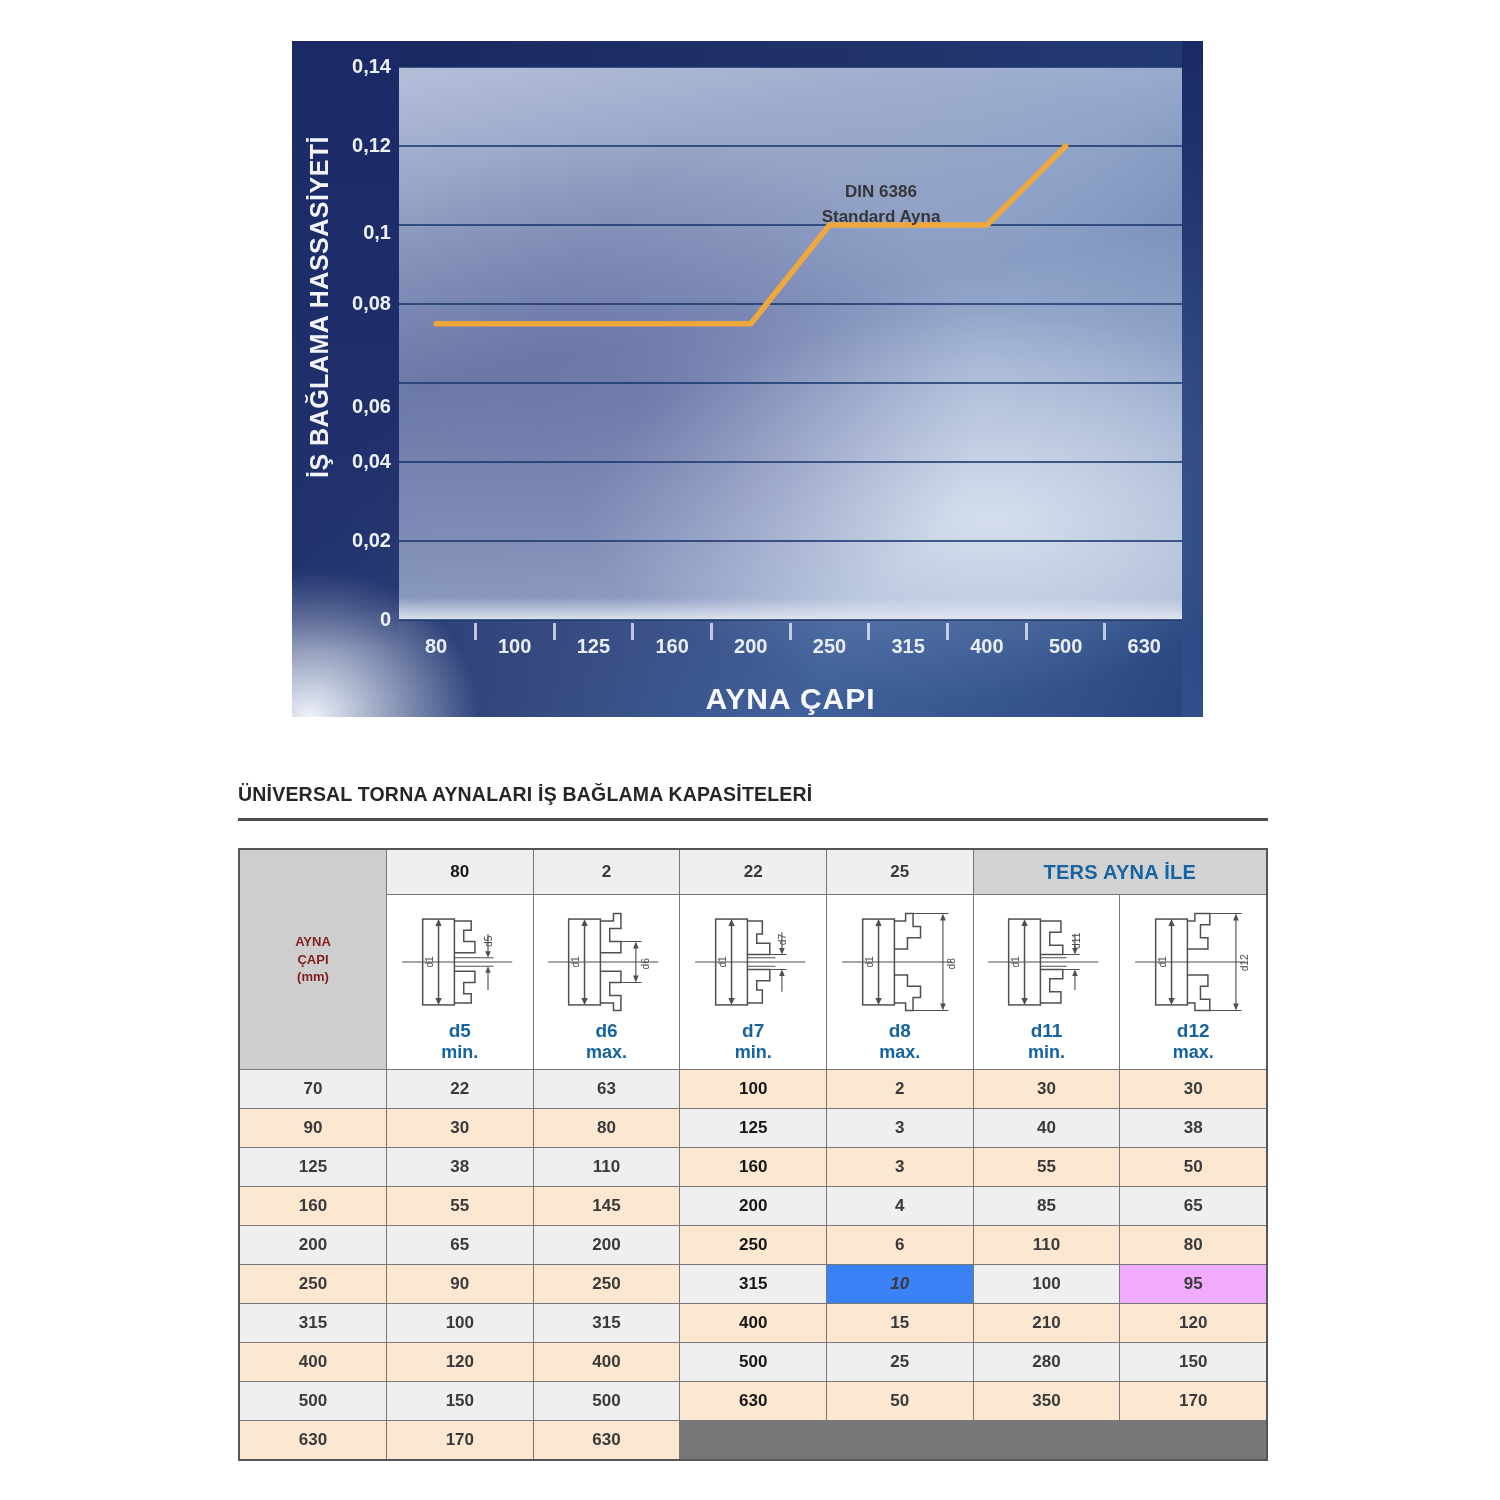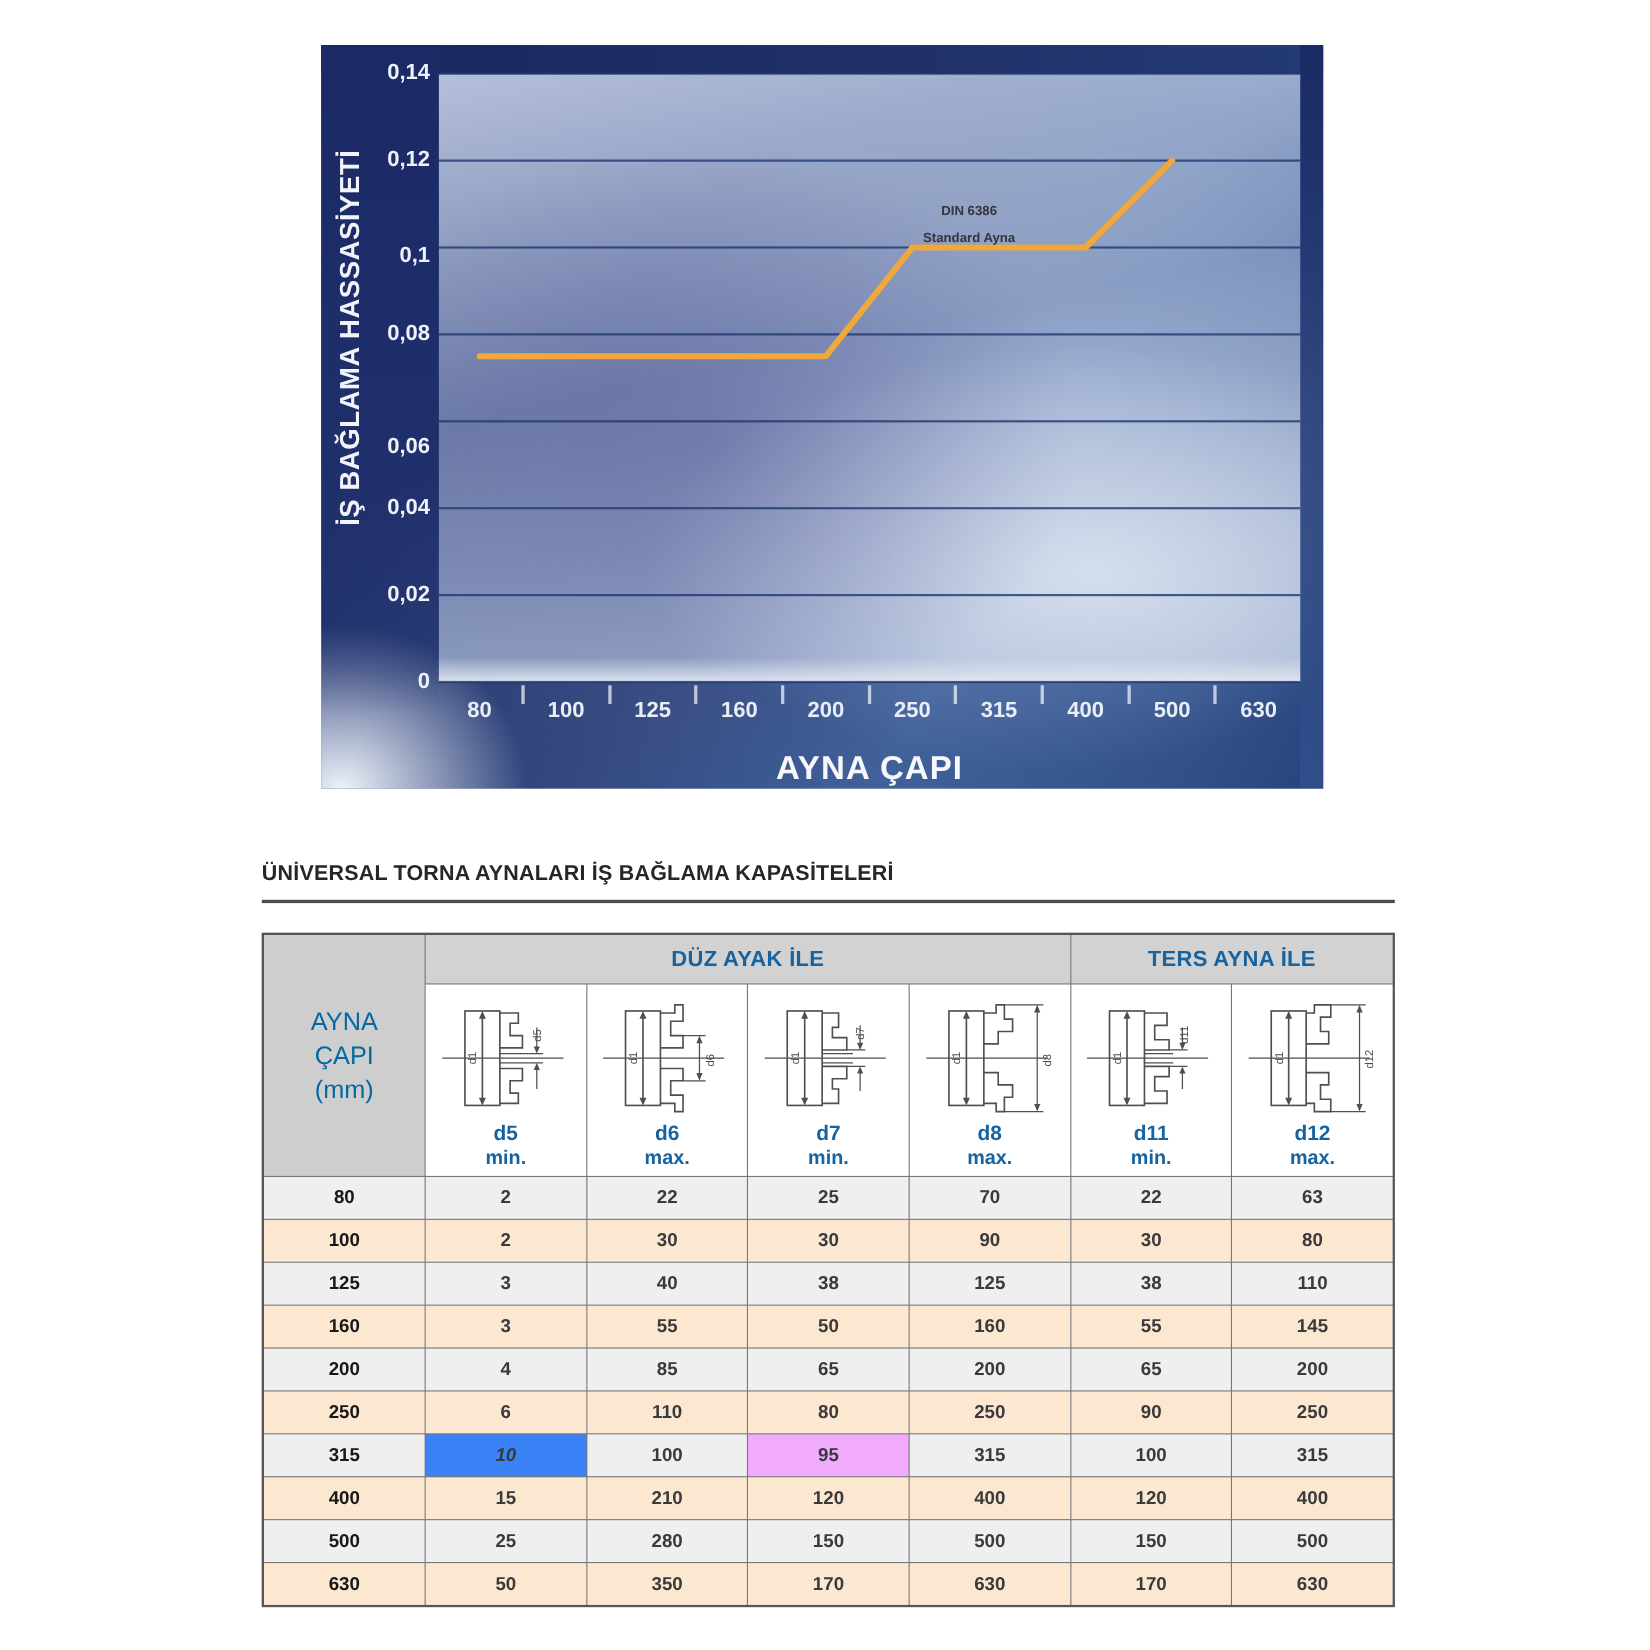--- a/index.html
+++ b/index.html
@@ -29,21 +29,21 @@
     background:
       linear-gradient(0deg, rgba(228,233,242,0.9) 0%, rgba(228,233,242,0) 4%),
       radial-gradient(500px 380px at 30% 60%, rgba(84,88,150,0.40), rgba(84,88,150,0) 70%),
       radial-gradient(620px 320px at 76% 82%, rgba(236,241,248,0.70), rgba(236,241,248,0) 65%),
       linear-gradient(168deg, rgba(207,217,238,0.85) 0%, rgba(168,183,214,0.55) 45%, rgba(197,210,233,0.75) 100%);
   }
   .gridline { position:absolute; left:0; width:100%; height:2px;
     background:rgba(26,54,108,0.78); }
   .line-svg { position:absolute; left:0; top:0; z-index:3; }
   .annotation { position:absolute; left:482px; top:112px; transform:translateX(-50%);
-    text-align:center; font-size:12px; font-weight:bold; color:#35353b;
+    text-align:center; font-size:17px; font-weight:bold; color:#35353b;
     line-height:25px; z-index:4; white-space:nowrap; }
 
   .y-axis-title { position:absolute; left:27px; top:266px; z-index:3;
     transform:translate(-50%,-50%) rotate(-90deg); white-space:nowrap;
     color:#f2f4fa; font-size:25px; font-weight:bold; letter-spacing:0.5px; }
   .ytick { position:absolute; left:0; width:99px; text-align:right; z-index:3;
     color:#eef1f8; font-size:20px; font-weight:bold; }
   .xtick { position:absolute; width:76px; text-align:center; z-index:3;
     color:#e9edf6; font-size:20px; font-weight:bold; }
   .xtickmark { position:absolute; width:3px; height:17px; z-index:3;
@@ -61,21 +61,21 @@
   .cap-table {
     position:absolute; left:238px; top:848px; width:1030px;
     display:grid;
     grid-template-columns:146px repeat(6, 1fr);
     grid-template-rows:44px 174px;
     grid-auto-rows:38px;
     gap:1px; background:#77777a; border:2px solid #55555a;
   }
   .cell { display:flex; align-items:center; justify-content:center; }
   .corner-cell { grid-column:1; grid-row:1/3; background:#cecece;
-    color:#0369a1; font-weight:normal; font-size:23px; line-height:1.35;
+    color:#7f1d1d; font-weight:bold; font-size:13px; line-height:1.35;
     text-align:center; white-space:pre-line; }
   .group-header { background:#d2d2d2; color:#1563a0; font-weight:bold;
     font-size:20px; letter-spacing:0.3px; }
   .gh-duz { grid-column:2/6; grid-row:1; }
   .gh-ters { grid-column:6/8; grid-row:1; }
   .diagram-cell { background:#ffffff; grid-row:2; flex-direction:column;
     justify-content:center; padding-top:4px; }
   .dim-name { color:#1563a0; font-weight:bold; font-size:19px; line-height:1.15; }
   .dim-limit { color:#1563a0; font-weight:bold; font-size:18px; line-height:1.15; }
   .chuck-svg { display:block; margin-bottom:2px; }
@@ -155,21 +155,20 @@
 
   <div class="section-title">ÜNİVERSAL TORNA AYNALARI İŞ BAĞLAMA KAPASİTELERİ</div>
   <div class="title-rule"></div>
 
   <div class="cap-table">
 
     <div class="cell corner-cell">AYNA
 ÇAPI
 (mm)</div>
 
-    <div class="cell group-header gh-duz">DÜZ AYAK İLE</div>
     <div class="cell group-header gh-ters">TERS AYNA İLE</div>
 
     <div class="cell diagram-cell">
       <svg class="chuck-svg" width="132" height="112" viewBox="0 0 132 120">
         <line class="thin" x1="4" y1="60" x2="122" y2="60"></line>
         <rect class="ln" x="26" y="14" width="34" height="92" fill="rgba(255,255,255,0)"></rect>
         <line class="ln" x1="43" y1="20" x2="43" y2="100"></line>
         <path class="ah" d="M43,14 l-3.4,7.5 h6.8 z"></path>
           <path class="ah" d="M43,106 l-3.4,-7.5 h6.8 z"></path>
         <text transform="translate(37 66) rotate(-90)">d1</text>

